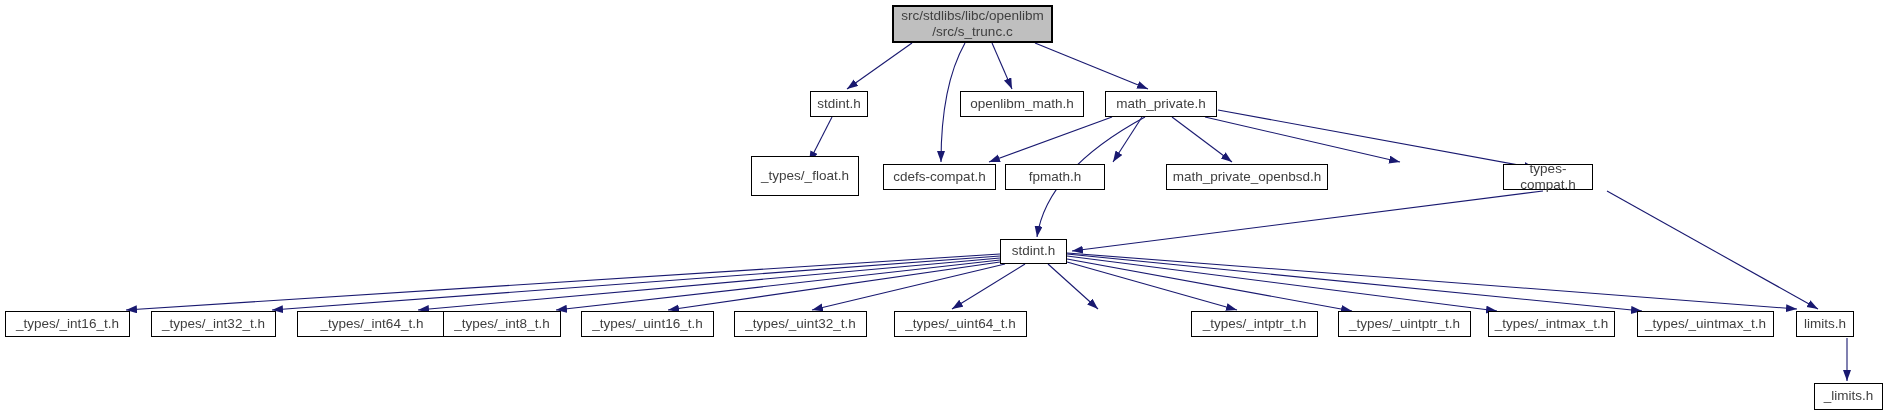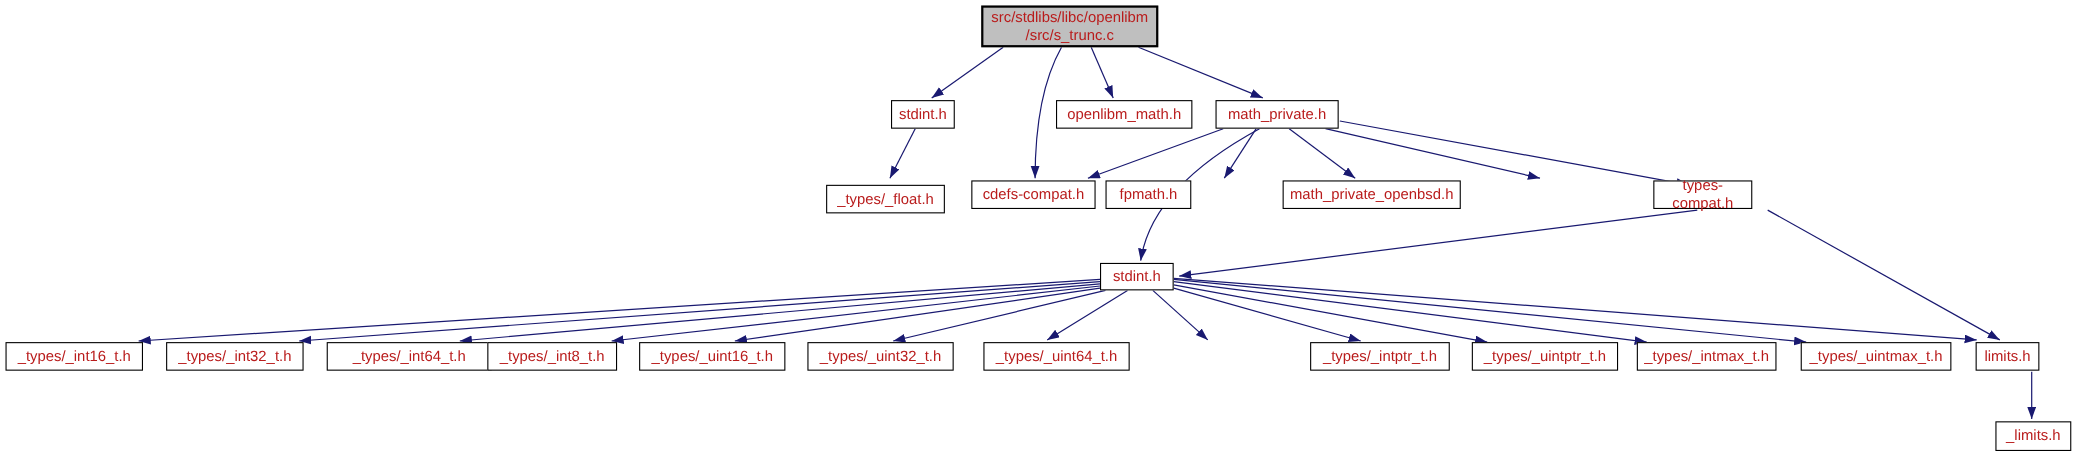--- a/index.html
+++ b/index.html
@@ -11,21 +11,21 @@
     overflow:hidden;
   }
   svg.edges{position:absolute;left:0;top:0;z-index:1;}
   .node{
     position:absolute;
     z-index:2;
     box-sizing:border-box;
     background:#ffffff;
     border:1px solid #000000;
     display:flex;align-items:center;justify-content:center;
-    font-size:13.5px;color:#b91c1c;
+    font-size:13.5px;color:#404040;
     white-space:pre-line;text-align:center;line-height:1.22;
     cursor:pointer;
   }
   .node.root{
     background:#bfbfbf;
     border:2px solid #000000;
   }
   .node span{white-space:pre-line;}
 </style>
 </head>
@@ -83,27 +83,27 @@
   <div class="node" style="left:810px;top:91px;width:58px;height:26px">
     <span>stdint.h</span>
   </div>
   <div class="node" style="left:960px;top:91px;width:124px;height:26px">
     <span>openlibm_math.h</span>
   </div>
   <div class="node" style="left:1105px;top:91px;width:112px;height:26px">
     <span>math_private.h</span>
   </div>
 
-  <div class="node" style="left:751px;top:168px;width:108px;height:26px">
+  <div class="node" style="left:751px;top:156px;width:108px;height:40px">
     <span>_types/_float.h</span>
   </div>
   <div class="node" style="left:883px;top:164px;width:113px;height:26px">
     <span>cdefs-compat.h</span>
   </div>
-  <div class="node" style="left:1005px;top:164px;width:78px;height:26px">
+  <div class="node" style="left:1005px;top:164px;width:100px;height:26px">
     <span>fpmath.h</span>
   </div>
   <div class="node" style="left:1166px;top:164px;width:162px;height:26px">
     <span>math_private_openbsd.h</span>
   </div>
   <div class="node" style="left:1503px;top:164px;width:90px;height:26px">
     <span>types-compat.h</span>
   </div>
 
   <div class="node" style="left:1000px;top:239px;width:67px;height:25px">

